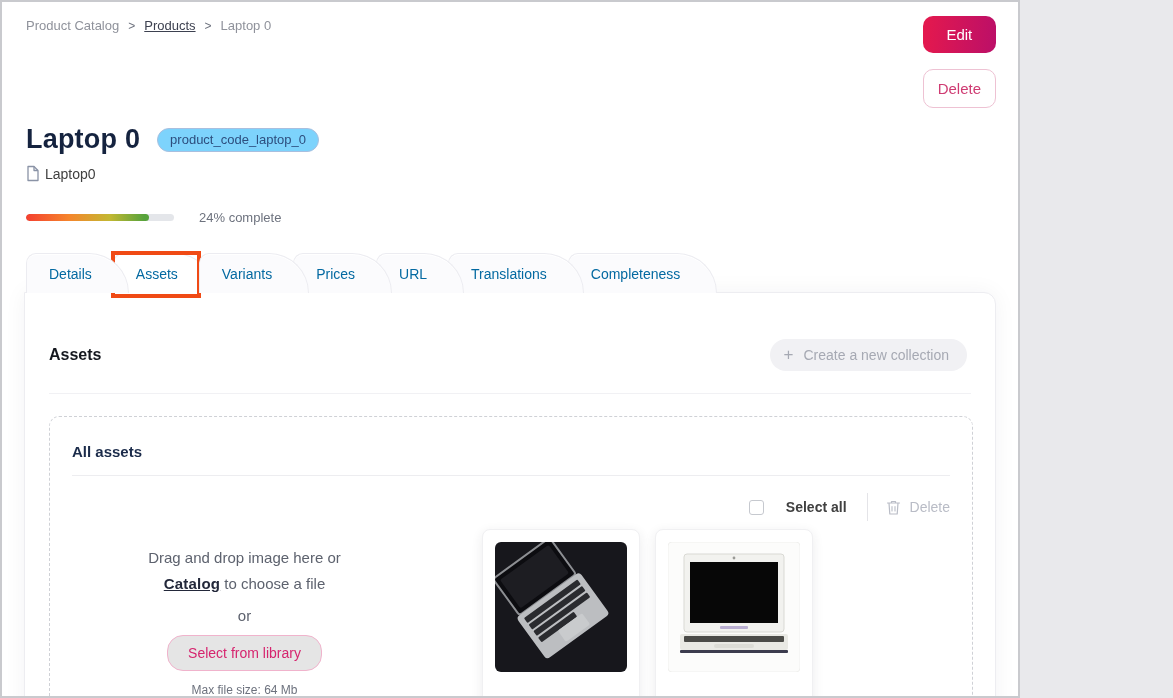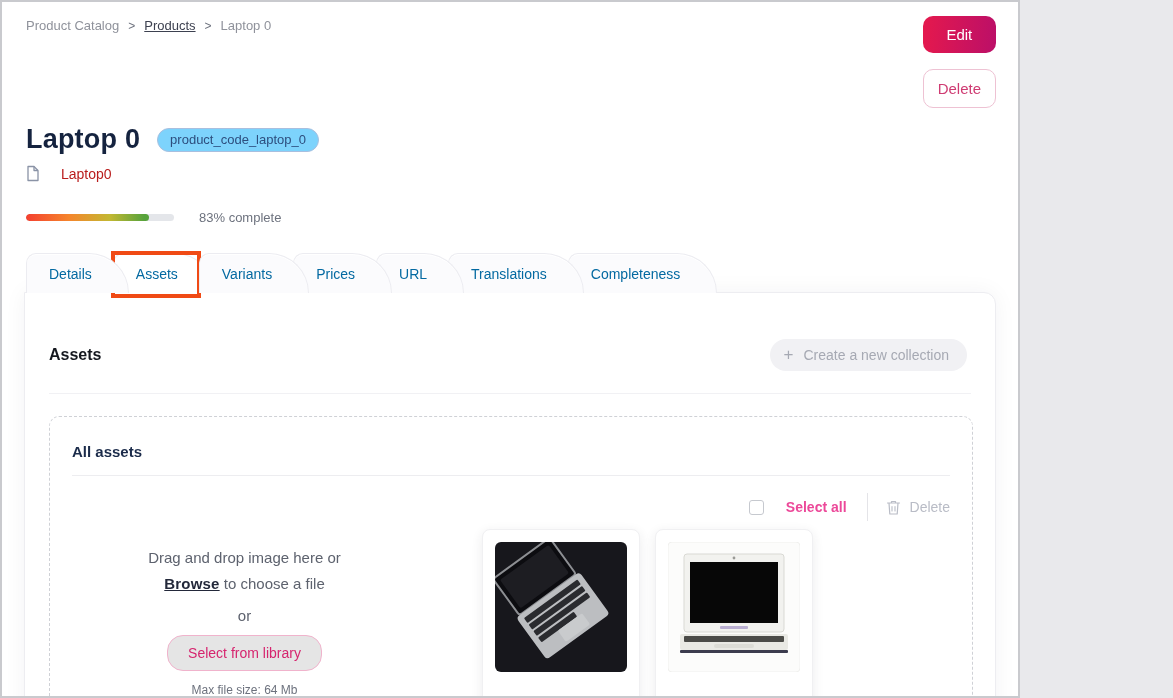--- a/index.html
+++ b/index.html
@@ -25,21 +25,21 @@
     border:1px solid #eec2d3; color:#cf3b72; font-size:15px;
     padding:10px 14px; border-radius:10px;
   }
   
   .title-row { display:flex; align-items:center; gap:17px; padding:16px 24px 0; }
   .page-title { font-size:27px; font-weight:800; color:#15233f; letter-spacing:.2px; }
   .code-badge {
     font-size:13px; color:#2d4e7e; background:#7dd3fc; border:1px solid #a8bfdf;
     border-radius:12px; padding:3px 12px 4px;
   }
-  .identifier-row { display:flex; align-items:center; gap:20px; padding:10px 24px 0 23px; color:#b91c1c; font-size:14px; }
+  .identifier-row { display:flex; align-items:center; gap:4px; padding:10px 24px 0 23px; color:#404040; font-size:14px; }
   
   .progress-row { display:flex; align-items:center; padding:28px 24px 0; }
   .progress-track { width:148px; height:7px; border-radius:4px; background:#e4e6ea; overflow:hidden; }
   .progress-fill {
     height:100%; border-radius:4px;
     background:linear-gradient(90deg,#f44030 0%,#f5852c 35%,#c3b832 68%,#57a33c 96%);
   }
   .progress-label { margin-left:25px; font-size:13px; color:#6d727e; }
   
   .tabs-row { display:flex; padding:28px 0 0 24px; position:relative; z-index:2; }
@@ -77,21 +77,21 @@
   .dashed-box {
     margin:22px 22px 0 24px; border:1px dashed #cfd1d6; border-radius:10px;
     padding:26px 22px 20px; height:318px;
   }
   .all-assets-title { font-size:15px; font-weight:700; color:#1b2b4a; }
   .all-assets-divider { margin-top:15px; border-top:1px solid #ededf0; }
   .assets-toolbar { display:flex; justify-content:flex-end; align-items:center; margin-top:17px; }
   .checkbox {
     width:15px; height:15px; border:1px solid #c6c9cf; border-radius:3px; background:#fff; cursor:pointer;
   }
-  .select-all-label { margin-left:22px; font-size:14px; font-weight:700; color:#ec4899; }
+  .select-all-label { margin-left:22px; font-size:14px; font-weight:700; color:#404040; }
   .toolbar-sep { width:1px; height:28px; background:#e4e4e8; margin:0 18px 0 20px; }
   .btn-delete-assets { display:flex; align-items:center; gap:9px; background:none; border:none; cursor:default; font-family:inherit; color:#b9bcc6; font-size:14px; }
   
   .assets-content { display:flex; margin-top:8px;gap:44px; }
   .dropzone { width:345px; text-align:center; padding-top:16px; font-size:15px; color:#5d626e; }
   .dz-line { line-height:26px; }
   .browse-link { color:#23283a; font-weight:600; text-decoration:underline; cursor:pointer; letter-spacing:.2px; }
   .dz-or { margin-top:10px; }
   .btn-library {
     margin-top:11px; background:#e5e5e5; border:1px solid #f0b3cc; color:#d6246e;
@@ -135,21 +135,21 @@
         <path d="M9 1.5v4h4" stroke="#8a93a6" stroke-width="1.3" fill="none" stroke-linejoin="round"></path>
       </svg>
     </span>
     <span>Laptop0</span>
   </div>
 
   <div class="progress-row">
     <div class="progress-track">
       <div class="progress-fill" style="width: 83%;"></div>
     </div>
-    <span class="progress-label">83% complete</span>
+    <span class="progress-label">24% complete</span>
   </div>
 
   <div class="tabs-row">
     <div class="tab">Details</div>
     <div class="tab active">Assets</div>
     <div class="tab">Variants</div>
     <div class="tab">Prices</div>
     <div class="tab">URL</div>
     <div class="tab">Translations</div>
     <div class="tab">Completeness</div>
@@ -184,21 +184,21 @@
           </span>
           <span>Delete</span>
         </button>
       </div>
 
       <div class="assets-content">
 
         <div class="dropzone">
           <div class="dz-line">Drag and drop image here or</div>
           <div class="dz-line">
-            <span class="browse-link">Browse</span>
+            <span class="browse-link">Catalog</span>
             <span> </span>
             <span>to choose a file</span>
           </div>
           <div class="dz-or">or</div>
           <button class="btn-library">Select from library</button>
           <div class="dz-maxsize">Max file size: 64 Mb</div>
         </div>
 
         <div class="asset-cards">
 

